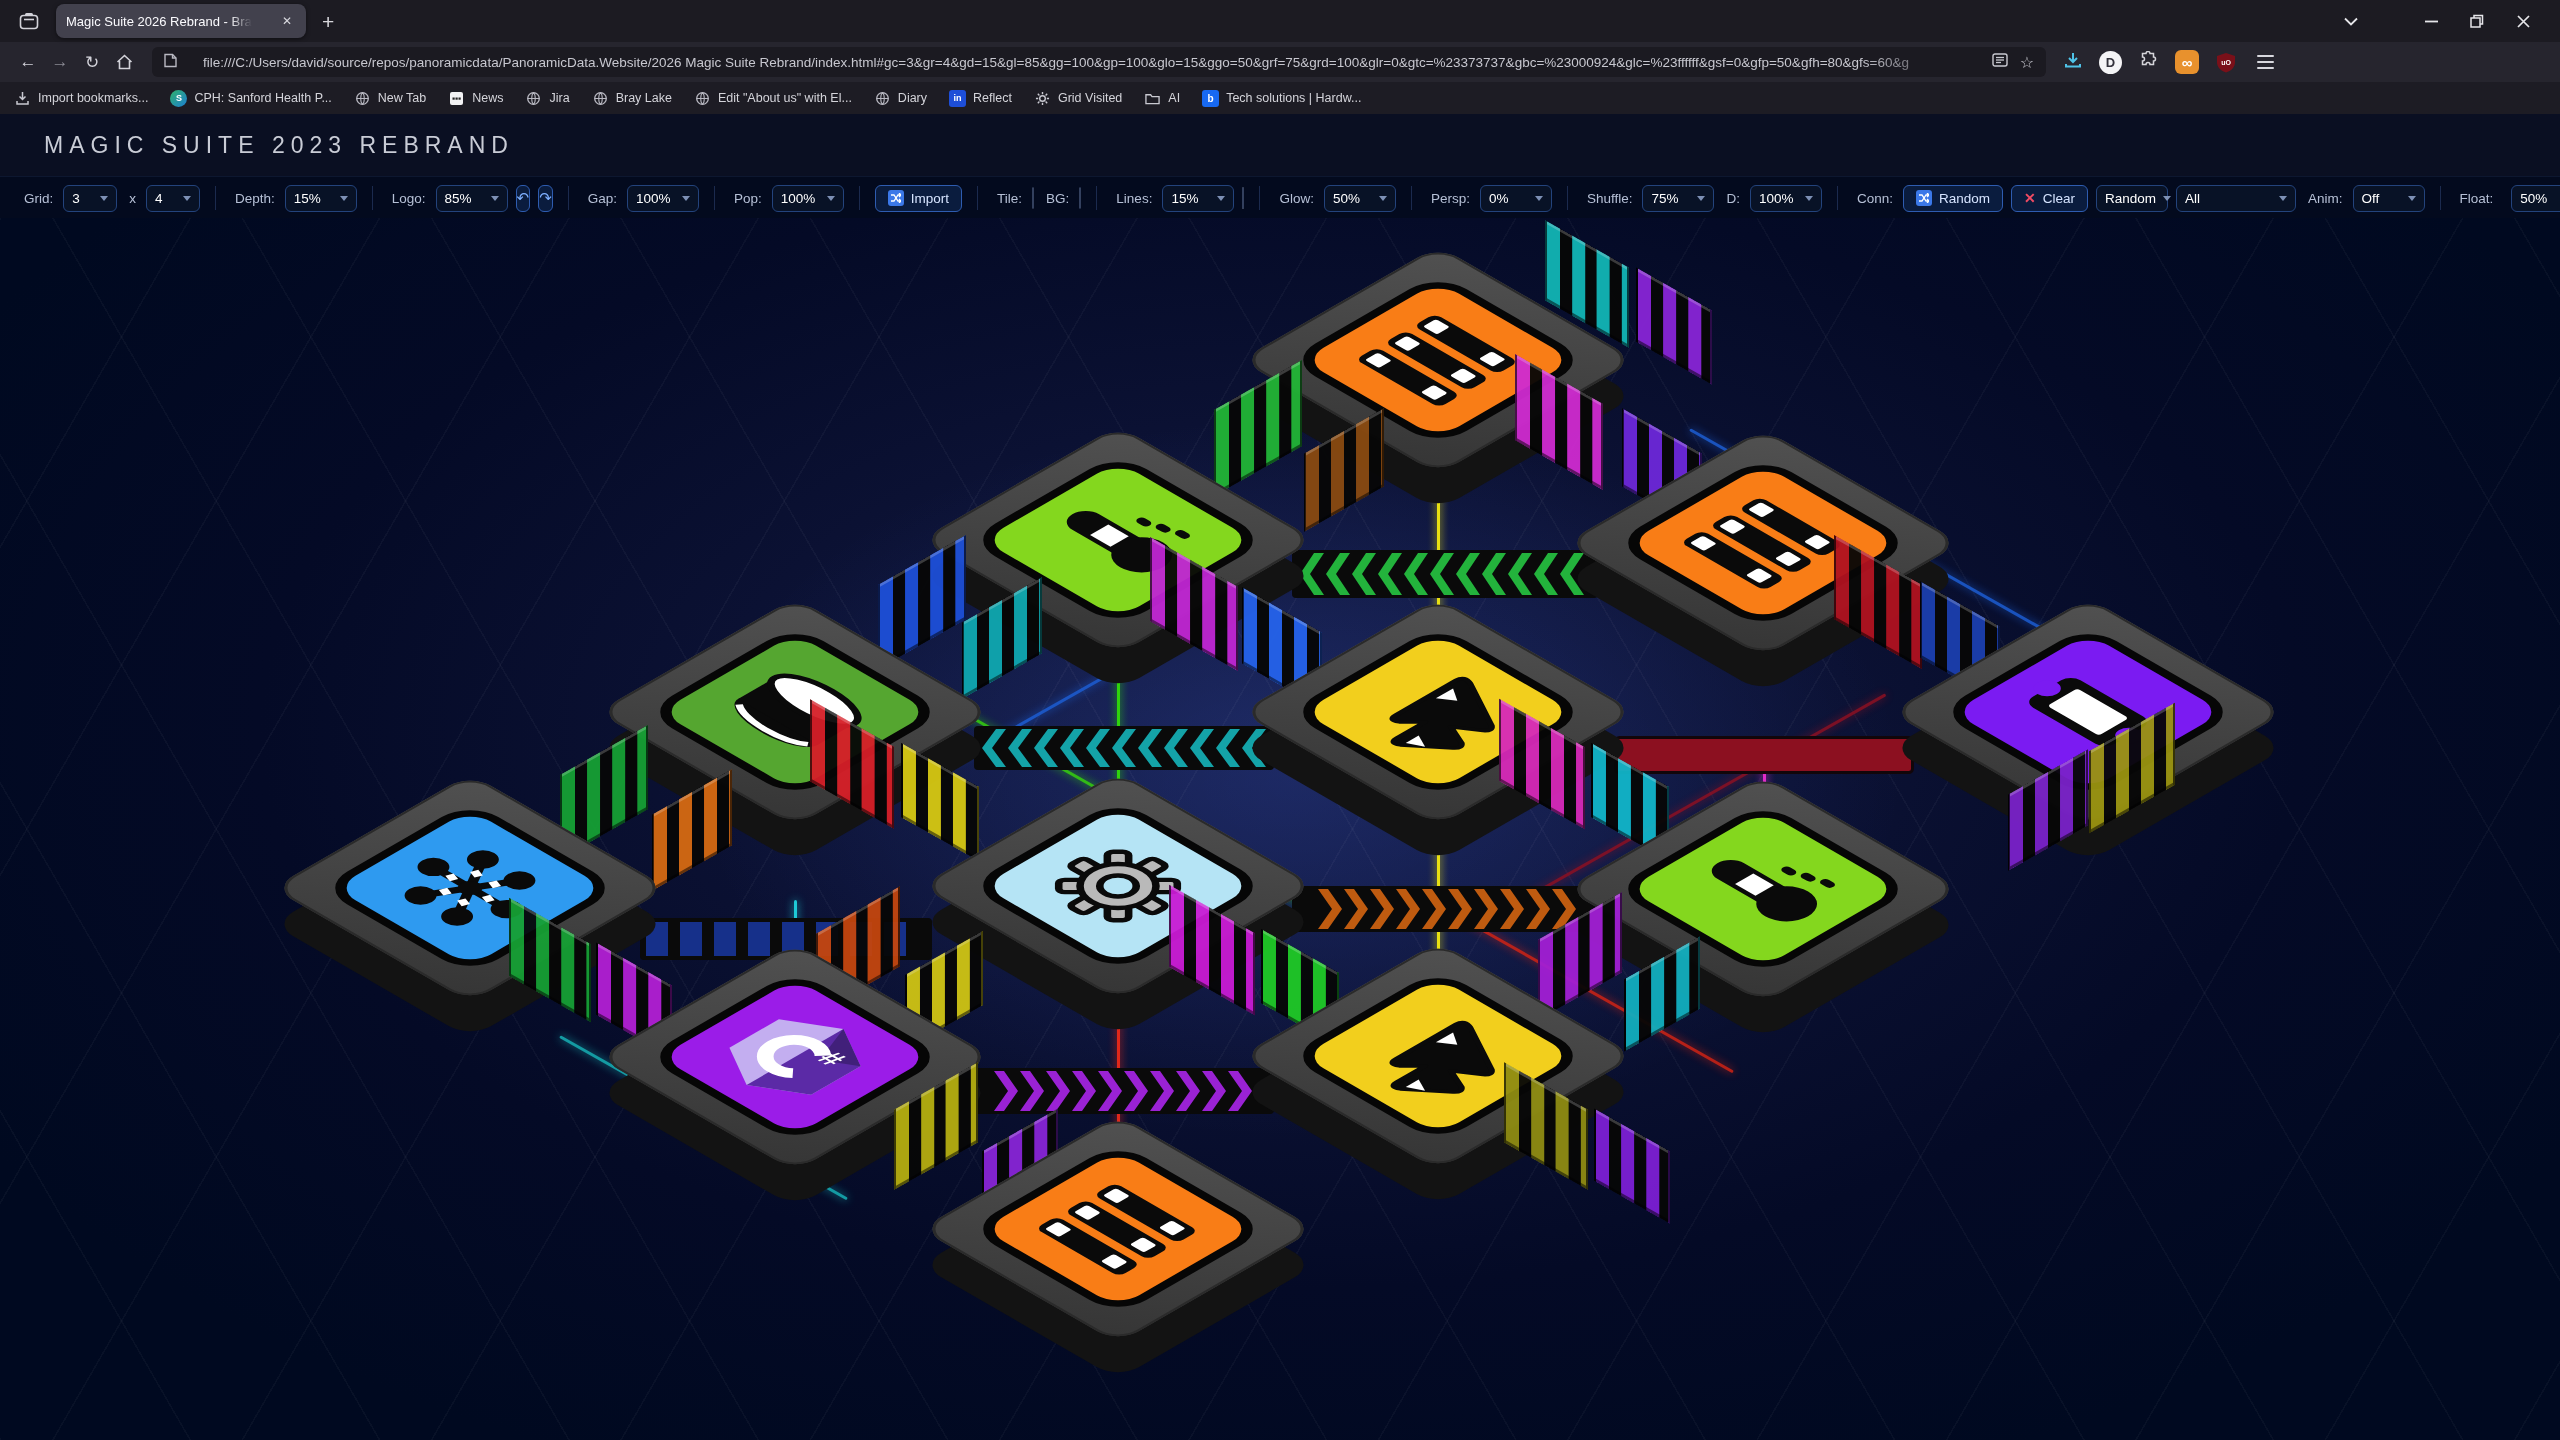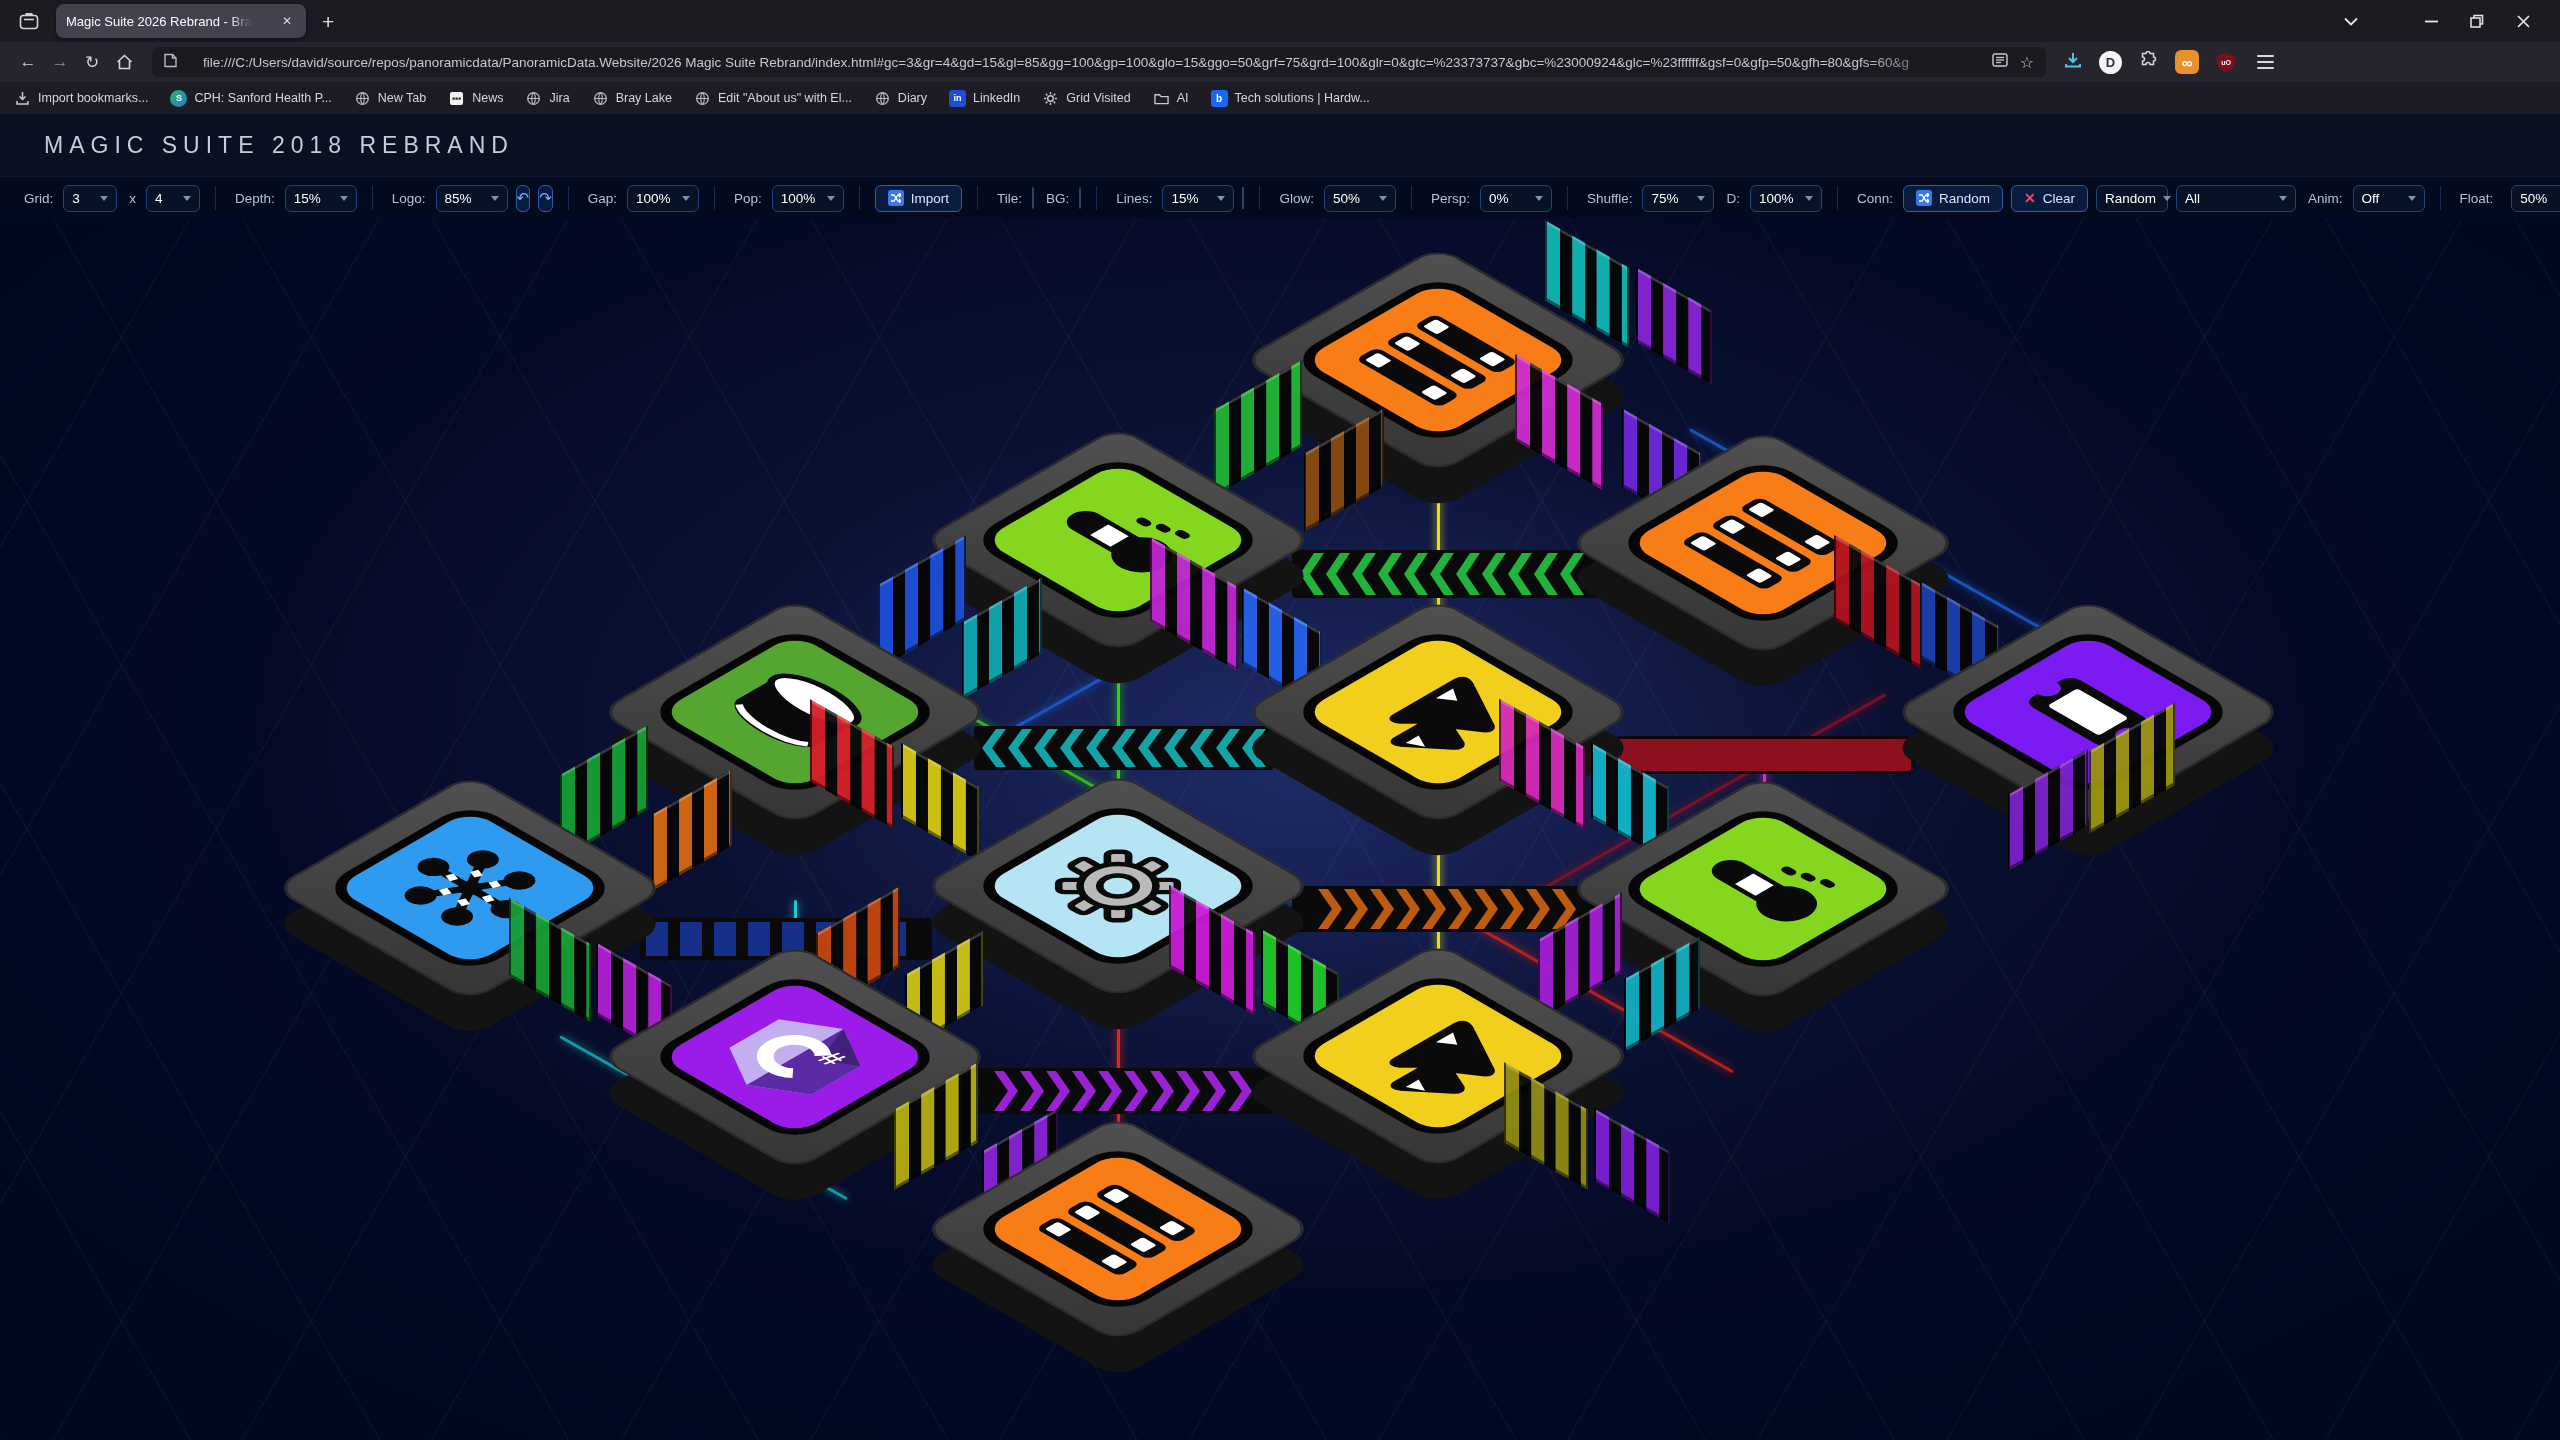--- a/index.html
+++ b/index.html
@@ -235,21 +235,21 @@
         <span class="bm-ic">
           <svg width="15" height="15" viewBox="0 0 16 16">
             <circle cx="8" cy="8" r="6.2" fill="none" stroke="#b9b9c2" stroke-width="1.4"></circle>
             <path d="M1.8 8 H14.2 M8 1.8 C10.5 3.8 10.5 12.2 8 14.2 M8 1.8 C5.5 3.8 5.5 12.2 8 14.2" fill="none" stroke="#b9b9c2" stroke-width="1.1"></path>
           </svg>
         </span>
         <span>Diary</span>
       </span>
       <span class="bm">
         <span class="bm-ic" style="background: #1d4ed8; color: rgb(255, 255, 255); font-size: 9px;">in</span>
-        <span>LinkedIn</span>
+        <span>Reflect</span>
       </span>
       <span class="bm">
         <span class="bm-ic">
           <svg width="15" height="15" viewBox="0 0 16 16">
             <g stroke="#c9c9d1" stroke-width="1.5" fill="none">
               <circle cx="8" cy="8" r="3"></circle>
               <path d="M8 1 V3.4 M8 12.6 V15 M1 8 H3.4 M12.6 8 H15 M3 3 L4.7 4.7 M11.3 11.3 L13 13 M13 3 L11.3 4.7 M4.7 11.3 L3 13"></path>
             </g>
           </svg>
         </span>
@@ -263,21 +263,21 @@
         </span>
         <span>AI</span>
       </span>
       <span class="bm">
         <span class="bm-ic" style="background: rgb(23, 105, 242); color: rgb(255, 255, 255); font-size: 10px;">b</span>
         <span>Tech solutions | Hardw...</span>
       </span>
     </div>
 
   <div class="page-header">
-    <span class="page-title">MAGIC SUITE 2018 REBRAND</span>
+    <span class="page-title">MAGIC SUITE 2023 REBRAND</span>
   </div>
 
   <div class="toolbar">
     <span class="tb-label">Grid:</span>
     <div class="tb-select sm">
         <span>3</span>
         <span class="caret"></span>
       </div>
     <span class="tb-label">x</span>
     <div class="tb-select sm">

